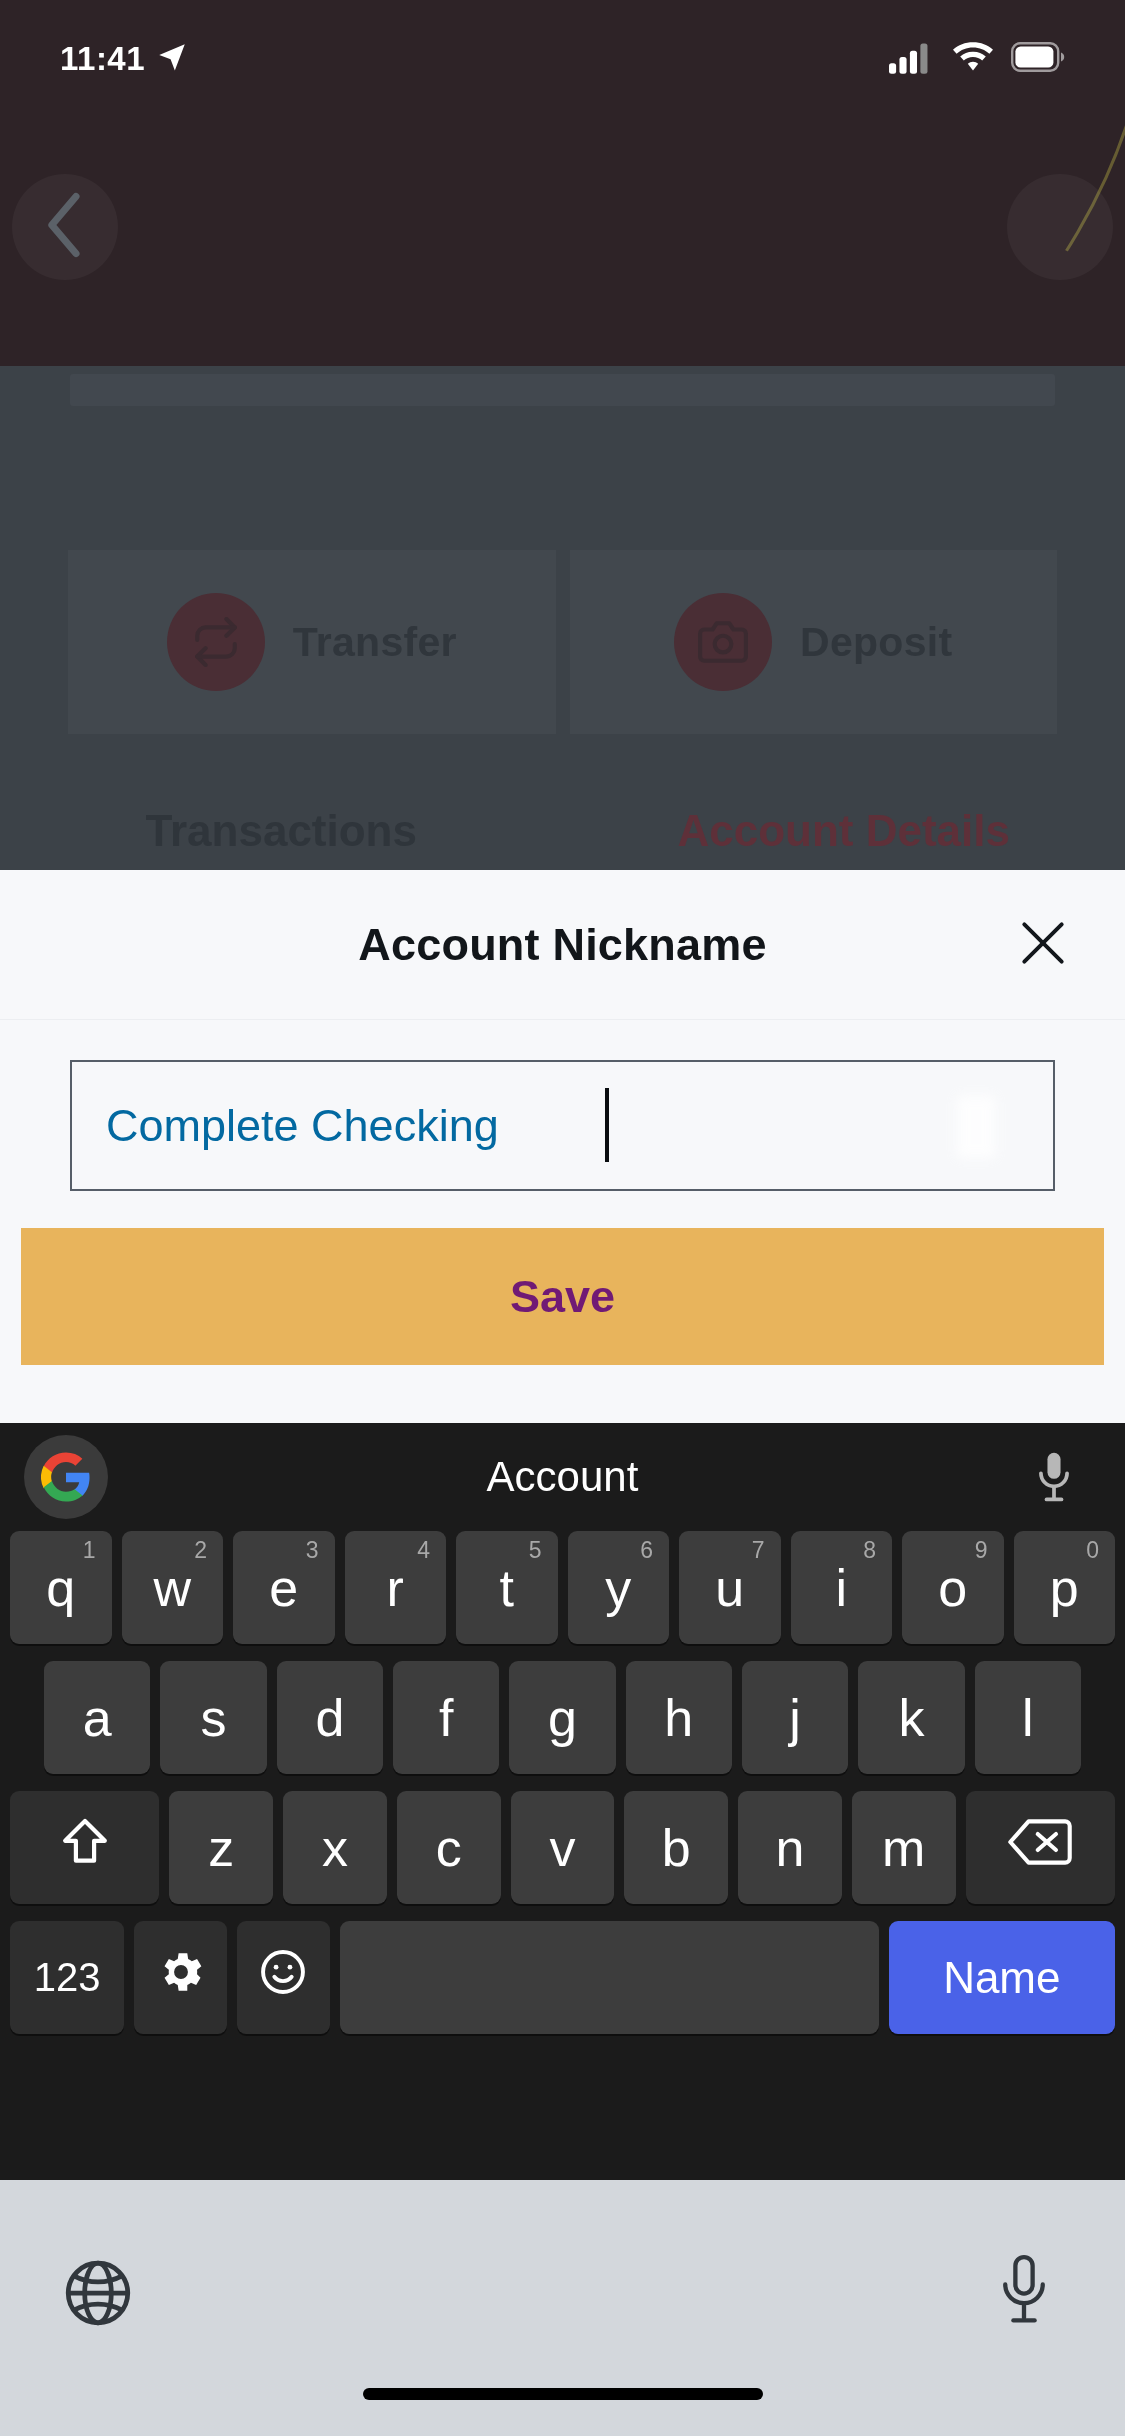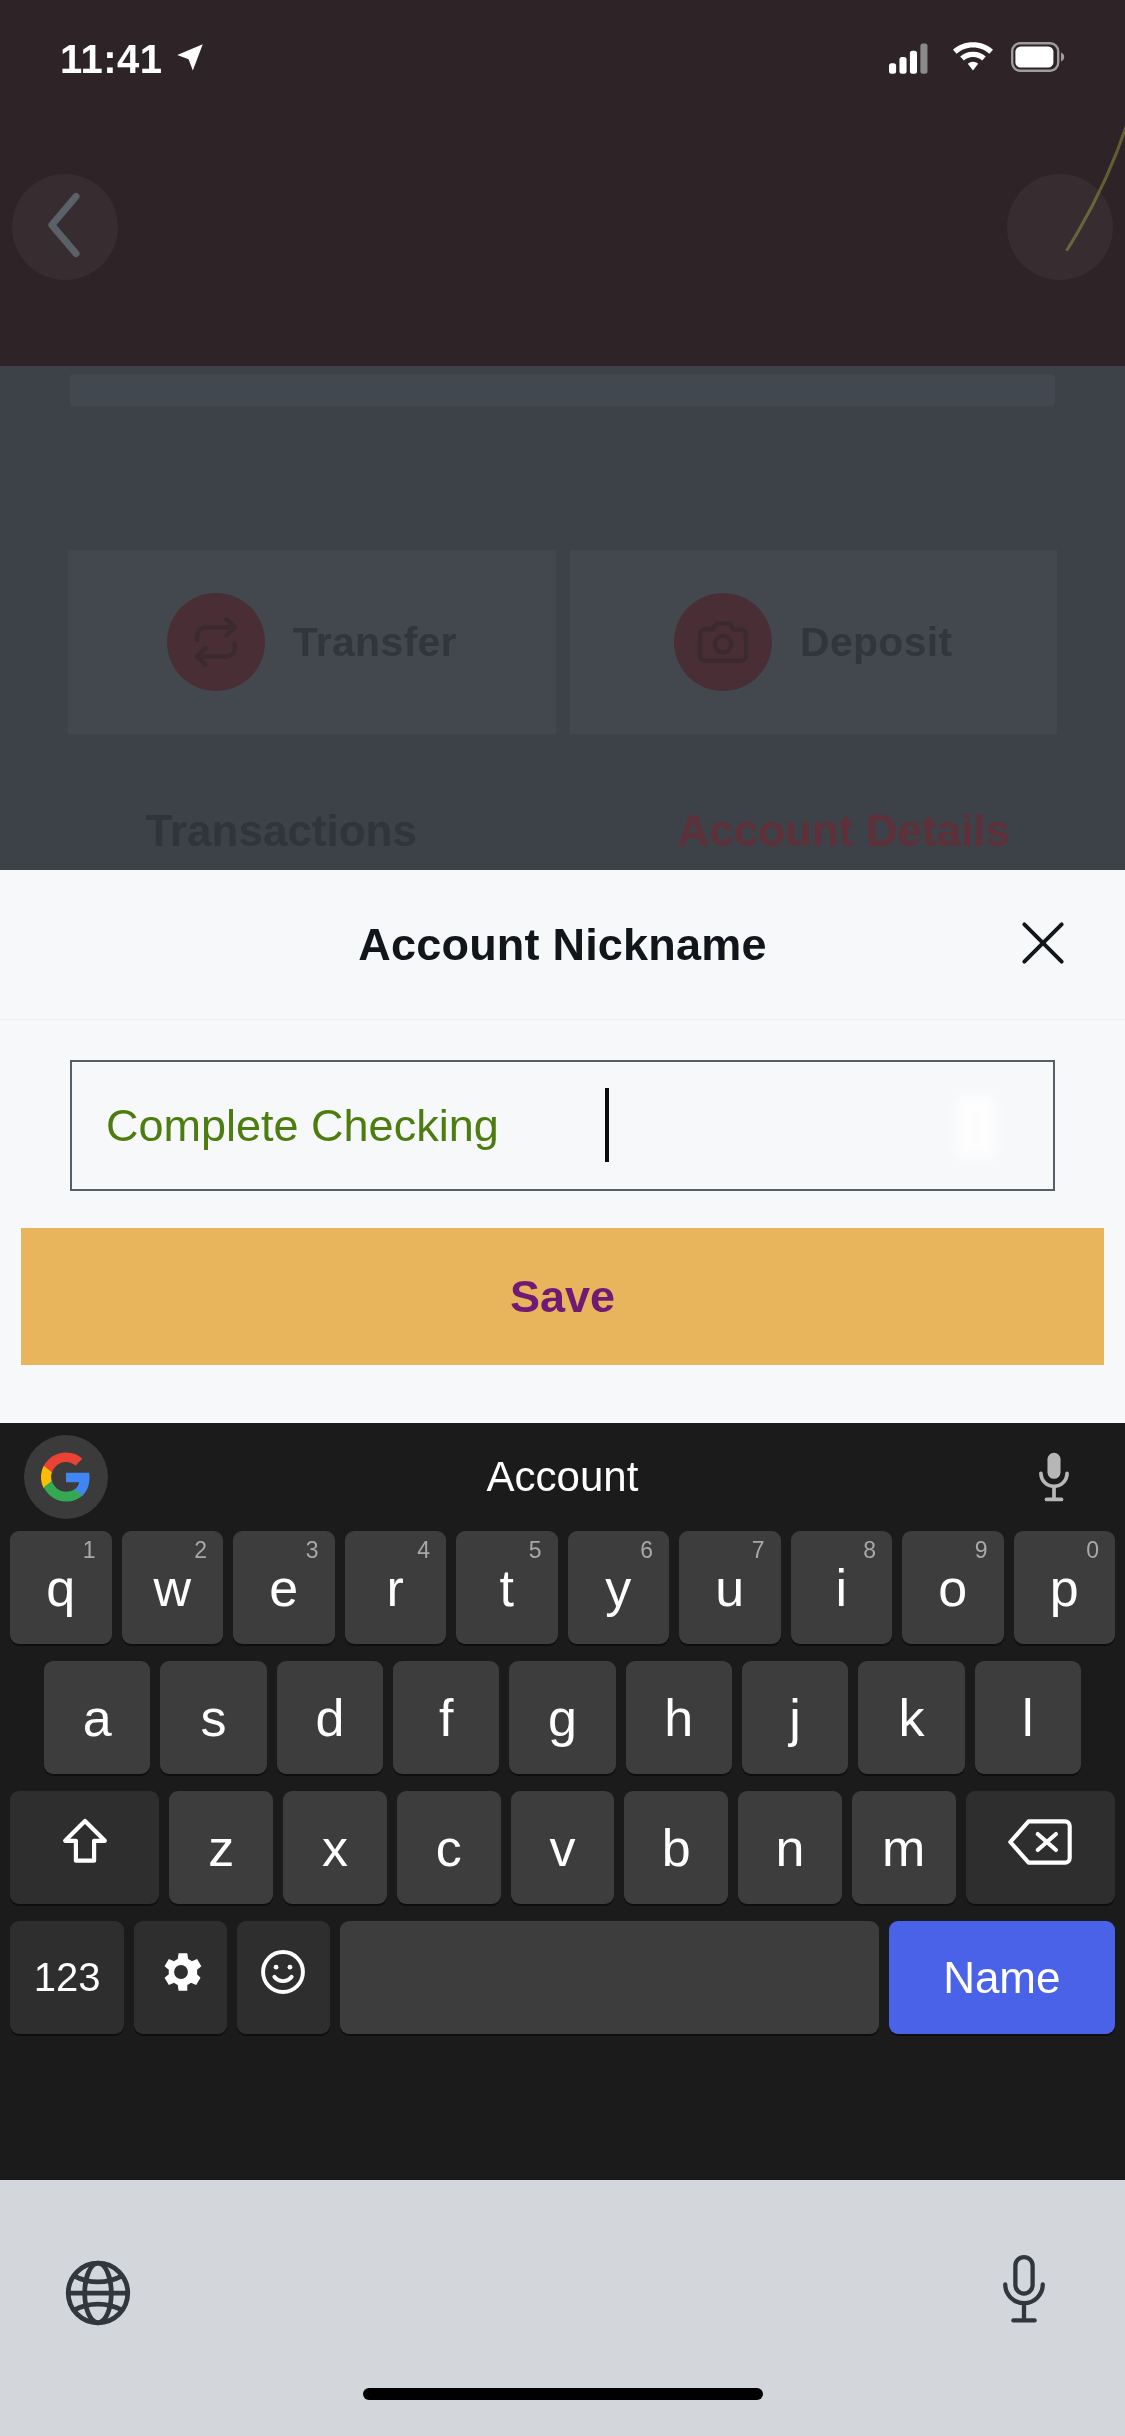--- a/index.html
+++ b/index.html
@@ -28,21 +28,21 @@
   }
 
   
   #status-bar {
     position:absolute; top:0; left:0; width:1125px; height:118px;
     display:flex; align-items:center; justify-content:space-between;
     padding:0 58px 0 60px;
   }
   .status-left { display:flex; align-items:center; gap:10px; }
   #status-time {
-    color:#fff; font-size:40px; font-weight:600; letter-spacing:0.5px;
+    color:#fff; font-size:33px; font-weight:600; letter-spacing:0.5px;
   }
   .status-right { display:flex; align-items:center; gap:16px; }
 
   
   .circle-btn {
     position:absolute; top:174px;
     width:106px; height:106px; border-radius:50%;
     background:rgba(255,255,255,0.045);
     display:flex; align-items:center; justify-content:center;
   }
@@ -120,21 +120,21 @@
   #nickname-input-wrap {
     position:absolute; top:190px; left:70px;
     width:985px; height:131px;
   }
   #nickname-input {
     width:100%; height:100%;
     background:#f7f8fa;
     border:2px solid #565e68;
     padding:0 34px;
     font-family:"Liberation Sans", sans-serif;
-    font-size:45px; color:#4d7c0f;
+    font-size:45px; color:#0369a1;
     outline:none;
   }
   #input-caret {
     position:absolute; left:535px; top:28px;
     width:4px; height:74px; background:#0a0d10;
   }
   #input-ghost {
     position:absolute; right:60px; top:36px;
     width:38px; height:62px;
     background:#ffffff; filter:blur(6px); opacity:0.85;

